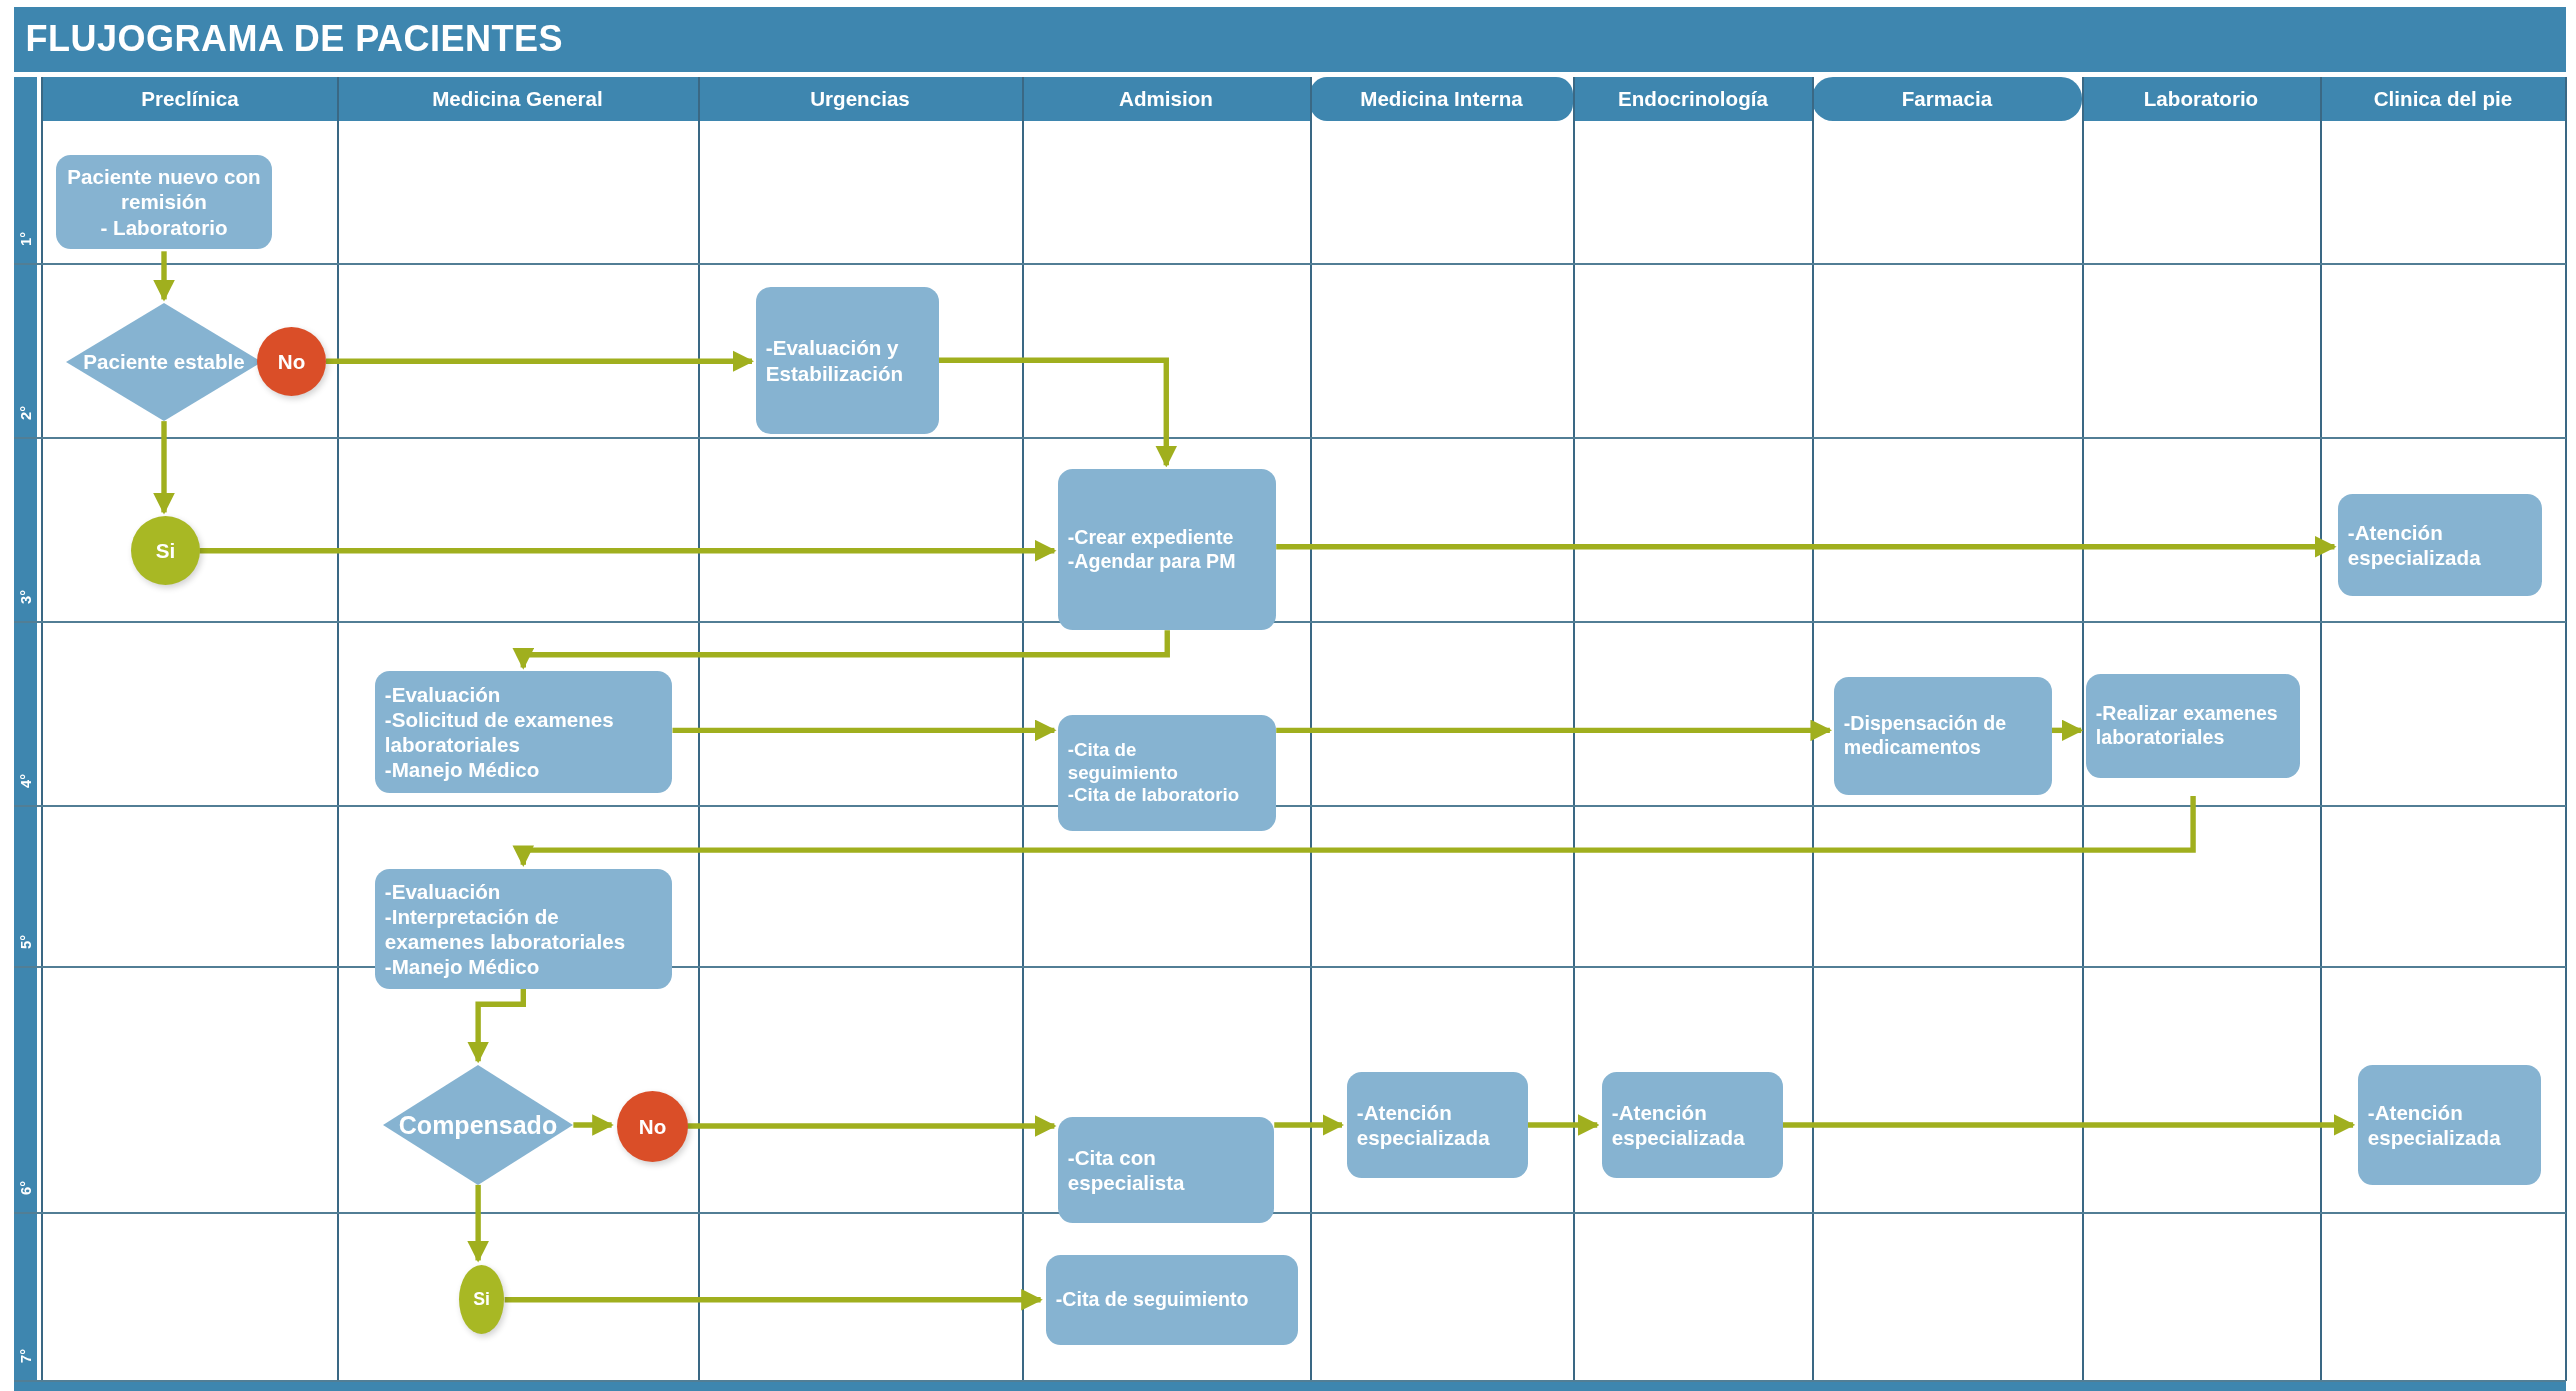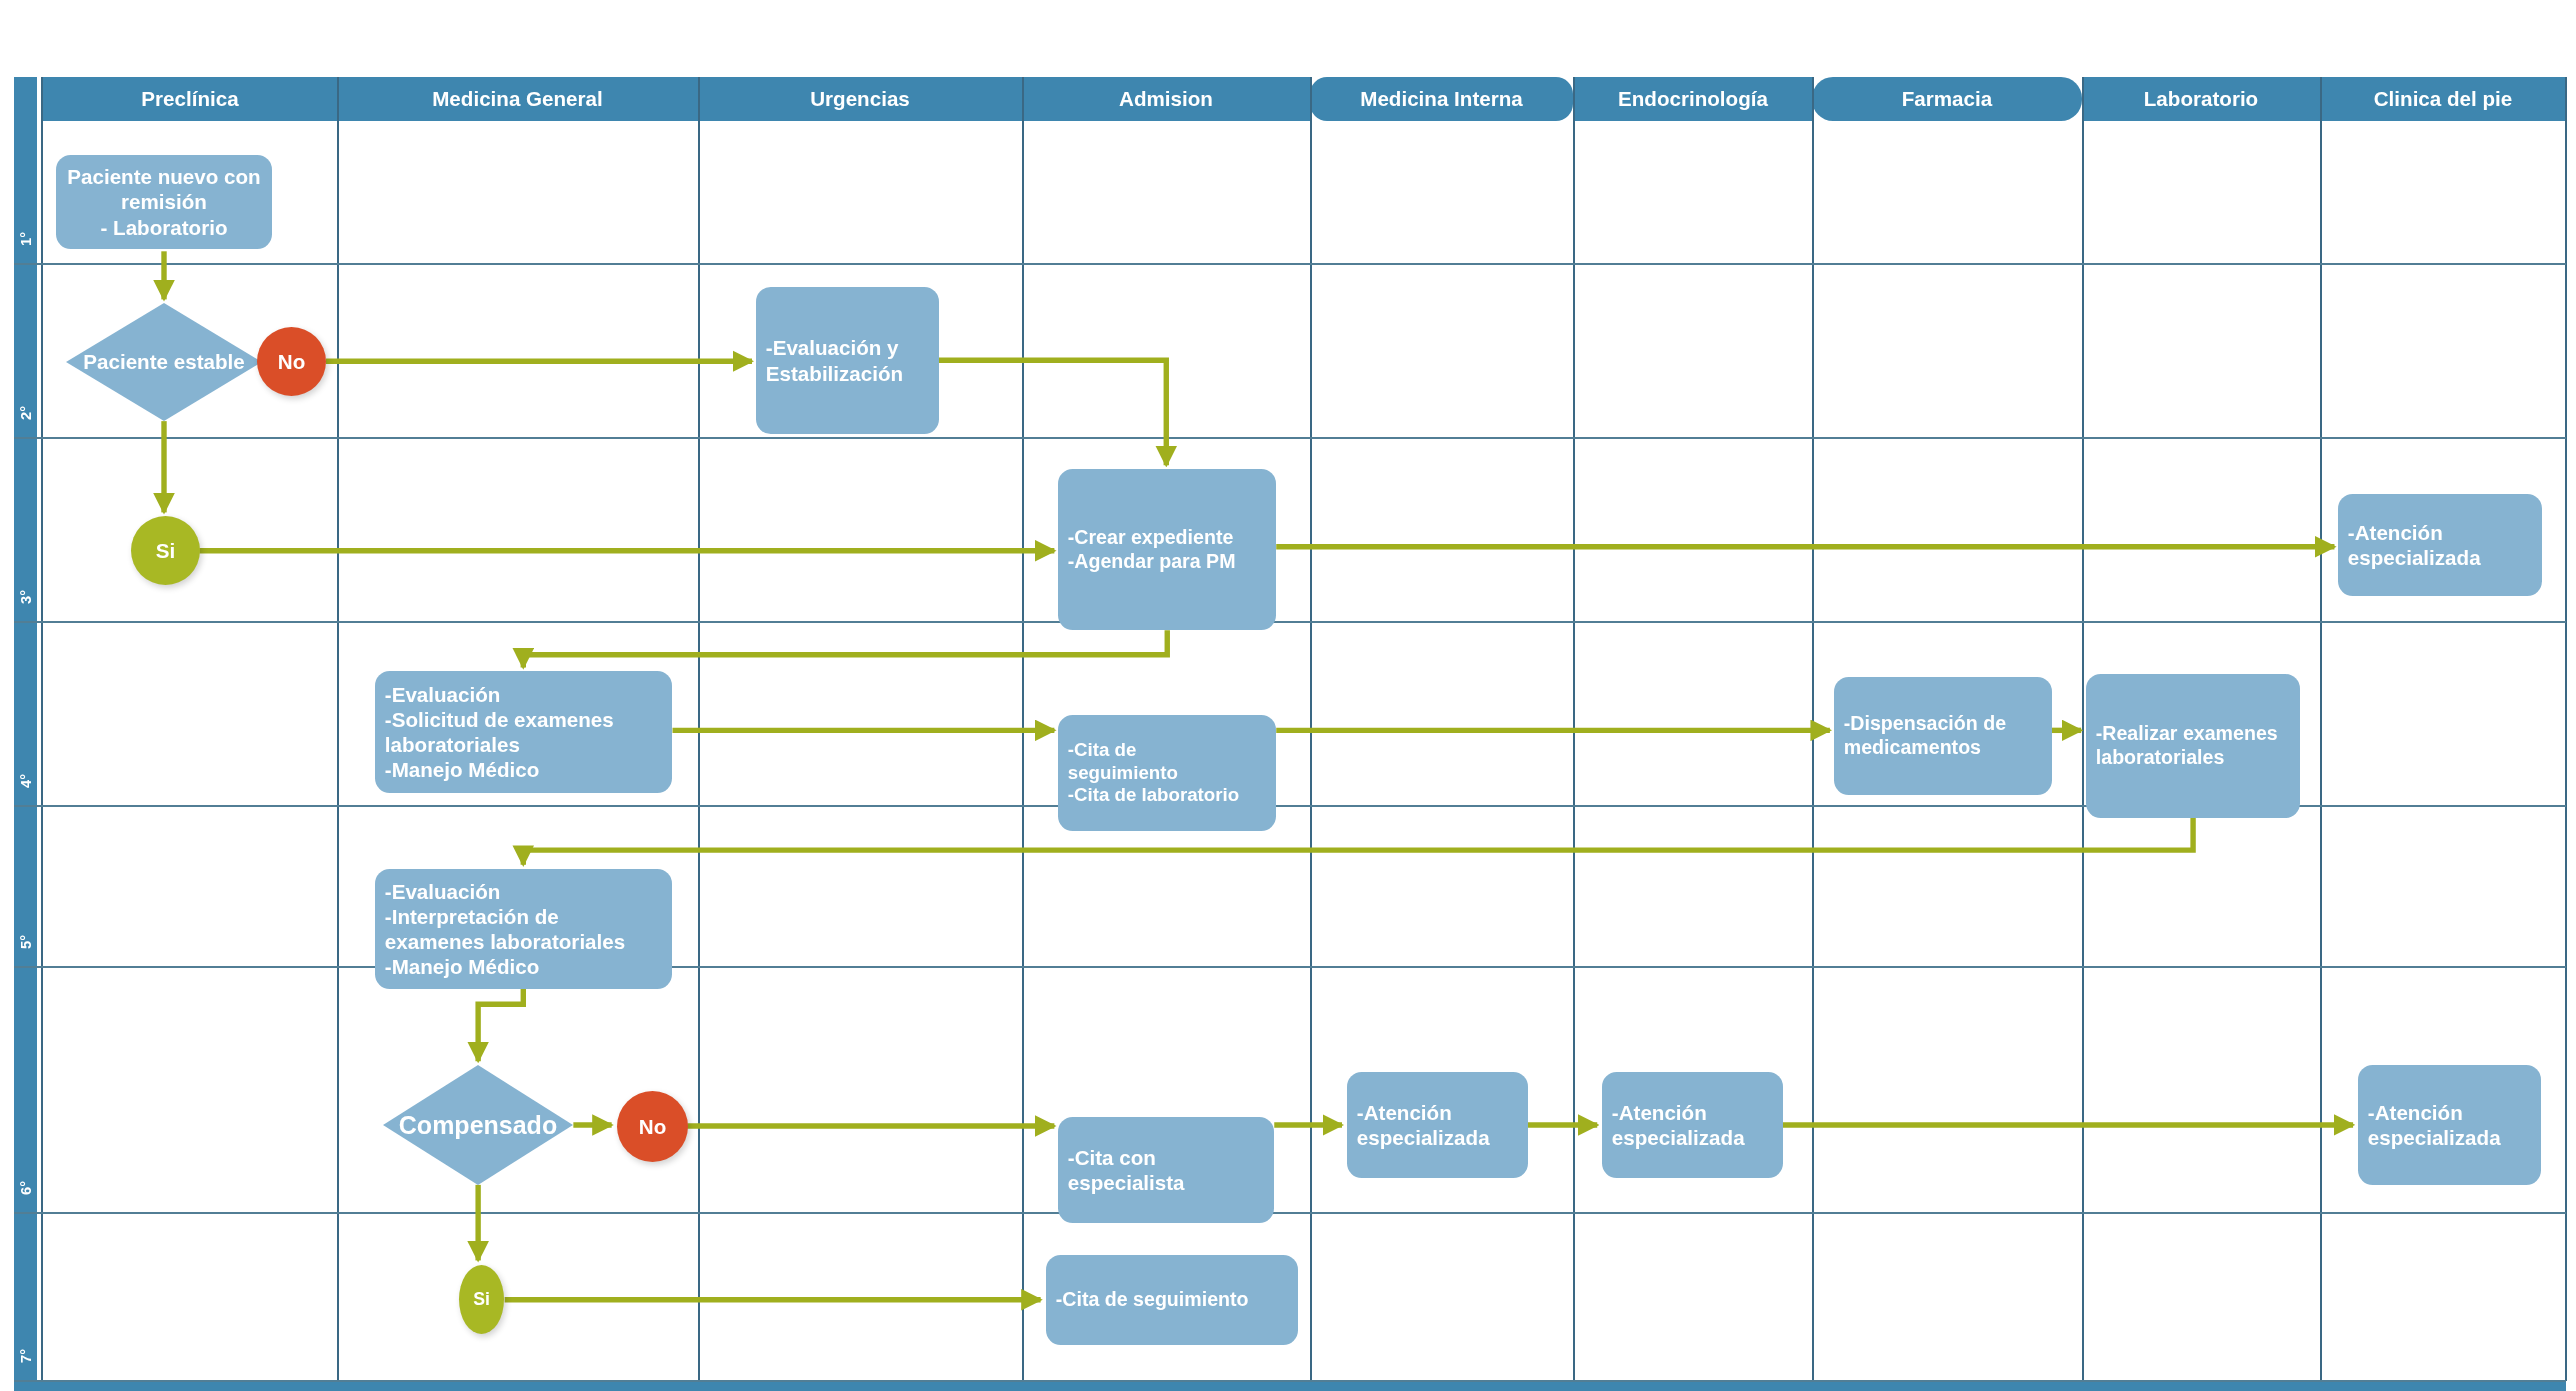--- a/index.html
+++ b/index.html
@@ -26,20 +26,21 @@
     clip-path:polygon(50% 0,100% 50%,50% 100%,0 50%);}
   .dlabel{position:absolute;left:-11.8px;top:0;right:-11.8px;bottom:0;display:flex;align-items:center;
     justify-content:center;color:#fff;font-weight:bold;white-space:pre;}
   .circ{position:absolute;border-radius:50%;color:#fff;font-weight:bold;display:flex;align-items:center;
     justify-content:center;box-shadow:2px 2.9px 6.9px rgba(0,0,0,.18);z-index:5;}
 </style>
 </head>
 <body>
 
 <div id="stage">
+  <div id="titlebar">FLUJOGRAMA DE PACIENTES</div>
   <div id="sidebar"></div>
   <div id="bottombar"></div>
   <div id="headers">
       <div class="lane-h" style="left: 43px; width: 294px;">Preclínica</div>
       <div class="lane-h" style="left: 337px; width: 361px;">Medicina General</div>
       <div class="lane-h" style="left: 698px; width: 324px;">Urgencias</div>
       <div class="lane-h" style="left: 1022px; width: 288px;">Admision</div>
       <div class="lane-h" style="left: 1310px; width: 263px; border-radius: 17px;">Medicina Interna</div>
       <div class="lane-h" style="left: 1573px; width: 240px;">Endocrinología</div>
       <div class="lane-h" style="left: 1812px; width: 270px; border-radius: 21px;">Farmacia</div>
@@ -118,21 +119,21 @@
 especializada</div>
       <div class="node left" style="left: 375px; top: 671px; width: 297px; height: 122px; font-size: 20.6px;">-Evaluación
 -Solicitud de examenes
 laboratoriales
 -Manejo Médico</div>
       <div class="node left" style="left: 1058px; top: 715px; width: 218px; height: 116px; font-size: 18.7px;">-Cita de
 seguimiento
 -Cita de laboratorio</div>
       <div class="node left" style="left: 1834px; top: 677px; width: 218px; height: 118px; font-size: 19.6px;">-Dispensación de
 medicamentos</div>
-      <div class="node left" style="left: 2086px; top: 674px; width: 214px; height: 144px; font-size: 19.6px;">-Realizar examenes
+      <div class="node left" style="left: 2086px; top: 674px; width: 214px; height: 104px; font-size: 19.6px;">-Realizar examenes
 laboratoriales</div>
       <div class="node left" style="left: 375px; top: 869px; width: 297px; height: 120px; font-size: 20.6px;">-Evaluación
 -Interpretación de
 examenes laboratoriales
 -Manejo Médico</div>
       <div class="dwrap" style="left: 383px; top: 1065px; width: 190px; height: 120px;">
         <div class="dshape"></div>
         <div class="dlabel" style="font-size: 25px; text-align: center;">Compensado</div>
       </div>
       <div class="circ" style="left: 617px; top: 1091px; width: 71px; height: 71px; background: rgb(218, 78, 40); font-size: 20.6px;">No</div>

